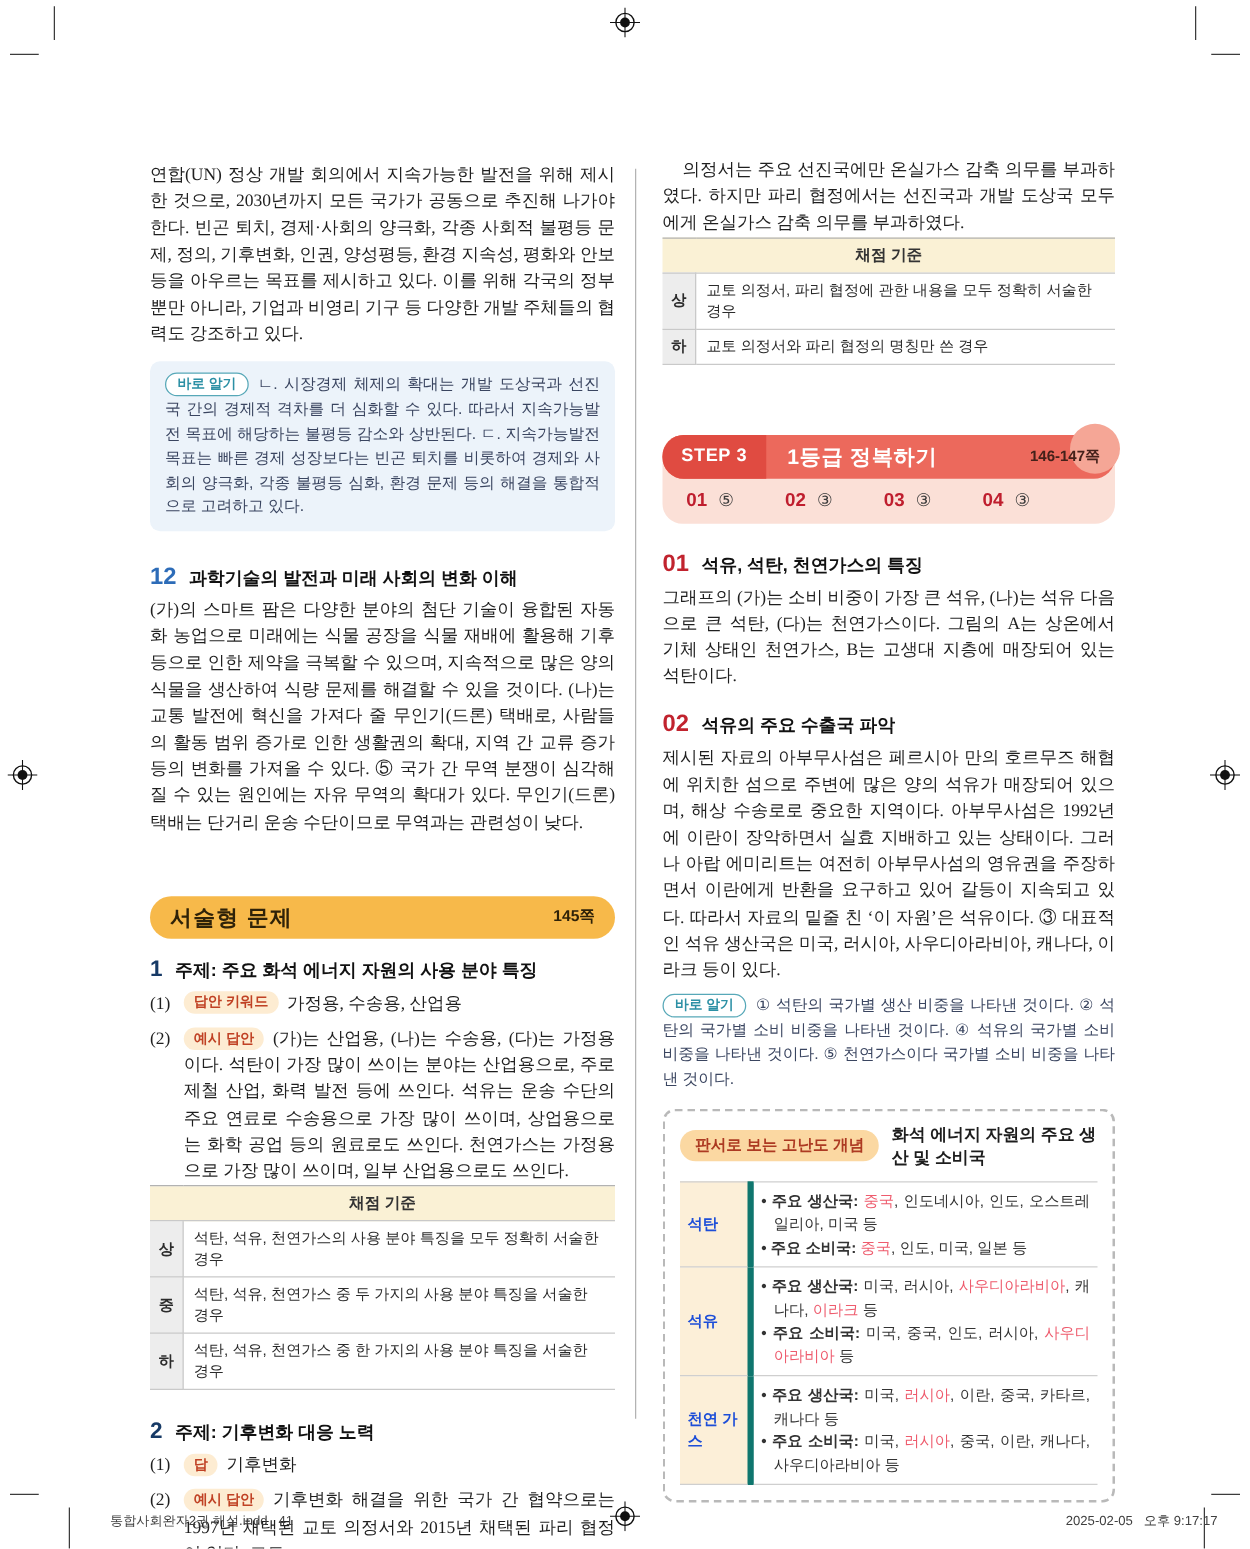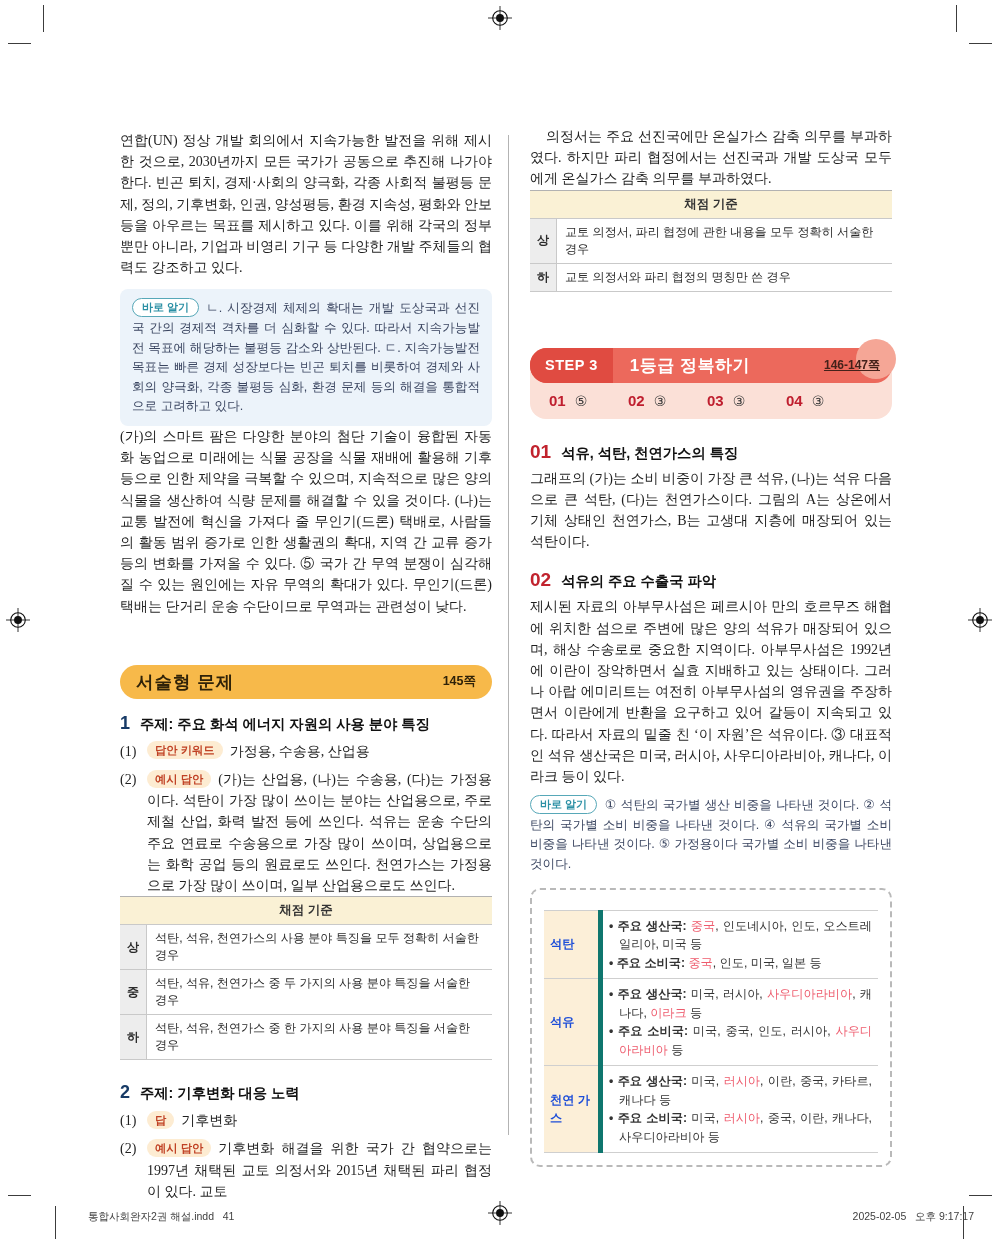--- a/index.html
+++ b/index.html
@@ -66,21 +66,21 @@
   .step3-bar{position:relative;height:35px;background:#ec695c;border-radius:17px;display:flex;
              align-items:center;z-index:1;}
   .step3-bar::before{content:"";position:absolute;right:-4px;top:-9px;width:40px;height:40px;
                      border-radius:50%;background:#f5a696;z-index:-1;}
   .step3-chip{background:#e04b41;color:#fff;font-family:"Liberation Sans","DejaVu Sans",sans-serif;
               font-size:14.5px;font-weight:bold;padding:0 15px;align-self:stretch;display:flex;
               align-items:center;border-radius:17px 0 0 17px;letter-spacing:.5px;}
   .step3-title{color:#fff;font-family:"Liberation Sans","DejaVu Sans",sans-serif;
                font-size:17px;font-weight:bold;margin-left:17px;letter-spacing:.5px;}
   .step3-pages{margin-left:auto;margin-right:12px;font-family:"Liberation Sans","DejaVu Sans",sans-serif;
-               font-size:12px;font-weight:bold;color:#44211a;position:relative;z-index:2;text-decoration:underline;}
+               font-size:12px;font-weight:bold;color:#44211a;position:relative;z-index:2;}
   .step3-answers{display:flex;padding:9px 16px 10px 19px;}
   .ag{width:79px;display:flex;gap:9px;align-items:baseline;
       font-family:"Liberation Sans","DejaVu Sans",sans-serif;}
   .ag .no{color:#bf1e2e;font-size:15px;font-weight:bold;}
   .ag .an{font-size:14px;color:#3a3a3a;}
 
   
   .concept{margin-top:13px;border:2px dashed #b9b9b9;border-radius:10px;padding:10px 12px 12px;}
   .concept-head{display:flex;align-items:center;gap:10px;}
   .concept-badge{background:#fbd8a2;color:#ad3a22;font-family:"Liberation Sans","DejaVu Sans",sans-serif;
@@ -145,20 +145,24 @@
   <div class="cropline" style="left:963px;top:1206px;width:1px;height:33px;"></div>
 
   <div class="divider"></div>
 
   <div class="col col-left">
 
     <p class="body">연합(UN) 정상 개발 회의에서 지속가능한 발전을 위해 제시한 것으로, 2030년까지 모든 국가가 공동으로 추진해 나가야 한다. 빈곤 퇴치, 경제·사회의 양극화, 각종 사회적 불평등 문제, 정의, 기후변화, 인권, 양성평등, 환경 지속성, 평화와 안보 등을 아우르는 목표를 제시하고 있다. 이를 위해 각국의 정부뿐만 아니라, 기업과 비영리 기구 등 다양한 개발 주체들의 협력도 강조하고 있다.</p>
 
     <div class="baro-box"><span class="baro-pill">바로 알기</span><span>ㄴ. 시장경제 체제의 확대는 개발 도상국과 선진국 간의 경제적 격차를 더 심화할 수 있다. 따라서 지속가능발전 목표에 해당하는 불평등 감소와 상반된다. ㄷ. 지속가능발전 목표는 빠른 경제 성장보다는 빈곤 퇴치를 비롯하여 경제와 사회의 양극화, 각종 불평등 심화, 환경 문제 등의 해결을 통합적으로 고려하고 있다.</span></div>
 
+    <div class="qhead">
+      <span class="qnum blue">12</span>
+      <span class="qtitle">과학기술의 발전과 미래 사회의 변화 이해</span>
+    </div>
     <p class="body">(가)의 스마트 팜은 다양한 분야의 첨단 기술이 융합된 자동화 농업으로 미래에는 식물 공장을 식물 재배에 활용해 기후 등으로 인한 제약을 극복할 수 있으며, 지속적으로 많은 양의 식물을 생산하여 식량 문제를 해결할 수 있을 것이다. (나)는 교통 발전에 혁신을 가져다 줄 무인기(드론) 택배로, 사람들의 활동 범위 증가로 인한 생활권의 확대, 지역 간 교류 증가 등의 변화를 가져올 수 있다. ⑤ 국가 간 무역 분쟁이 심각해질 수 있는 원인에는 자유 무역의 확대가 있다. 무인기(드론) 택배는 단거리 운송 수단이므로 무역과는 관련성이 낮다.</p>
 
     <div class="seosul">
       <span class="t">서술형 문제</span>
       <span class="p">145쪽</span>
     </div>
 
     <div class="qhead" style="margin-top:14px;">
       <span class="qnum navy">1</span>
       <span class="qtitle">주제: 주요 화석 에너지 자원의 사용 분야 특징</span>
@@ -258,23 +262,27 @@
       <span class="qtitle">석유, 석탄, 천연가스의 특징</span>
     </div>
     <p class="body">그래프의 (가)는 소비 비중이 가장 큰 석유, (나)는 석유 다음으로 큰 석탄, (다)는 천연가스이다. 그림의 A는 상온에서 기체 상태인 천연가스, B는 고생대 지층에 매장되어 있는 석탄이다.</p>
 
     <div class="qhead" style="margin-top:17px;">
       <span class="qnum red">02</span>
       <span class="qtitle">석유의 주요 수출국 파악</span>
     </div>
     <p class="body">제시된 자료의 아부무사섬은 페르시아 만의 호르무즈 해협에 위치한 섬으로 주변에 많은 양의 석유가 매장되어 있으며, 해상 수송로로 중요한 지역이다. 아부무사섬은 1992년에 이란이 장악하면서 실효 지배하고 있는 상태이다. 그러나 아랍 에미리트는 여전히 아부무사섬의 영유권을 주장하면서 이란에게 반환을 요구하고 있어 갈등이 지속되고 있다. 따라서 자료의 밑줄 친 ‘이 자원’은 석유이다. ③ 대표적인 석유 생산국은 미국, 러시아, 사우디아라비아, 캐나다, 이라크 등이 있다.</p>
 
-    <div class="baro-line"><span class="baro-pill">바로 알기</span><span>① 석탄의 국가별 생산 비중을 나타낸 것이다. ② 석탄의 국가별 소비 비중을 나타낸 것이다. ④ 석유의 국가별 소비 비중을 나타낸 것이다. ⑤ 가정용이다 국가별 소비 비중을 나타낸 것이다.</span></div>
+    <div class="baro-line"><span class="baro-pill">바로 알기</span><span>① 석탄의 국가별 생산 비중을 나타낸 것이다. ② 석탄의 국가별 소비 비중을 나타낸 것이다. ④ 석유의 국가별 소비 비중을 나타낸 것이다. ⑤ 천연가스이다 국가별 소비 비중을 나타낸 것이다.</span></div>
 
     <div class="concept">
+      <div class="concept-head">
+        <span class="concept-badge">판서로 보는 고난도 개념</span>
+        <span class="concept-title">화석 에너지 자원의 주요 생산 및 소비국</span>
+      </div>
       <table class="ctable">
         <tbody>
             <tr>
           <td class="clabel">석탄</td>
           <td>
             <div class="cline"><span class="b">• 주요 생산국: </span><span class="red">중국</span><span>, 인도네시아, 인도, 오스트레일리아, 미국 등</span></div>
             <div class="cline"><span class="b">• 주요 소비국: </span><span class="red">중국</span><span>, 인도, 미국, 일본 등</span></div>
           </td>
         </tr>
         <tr>

